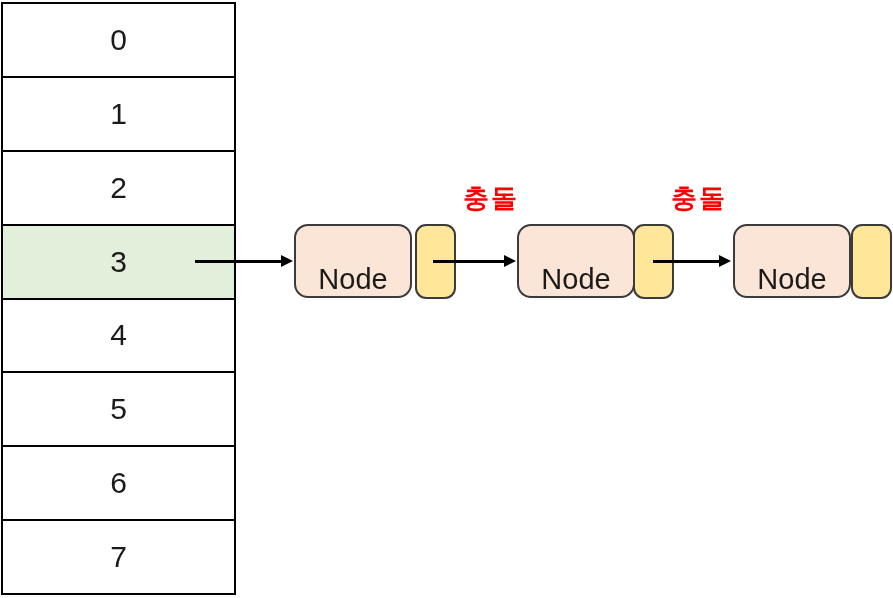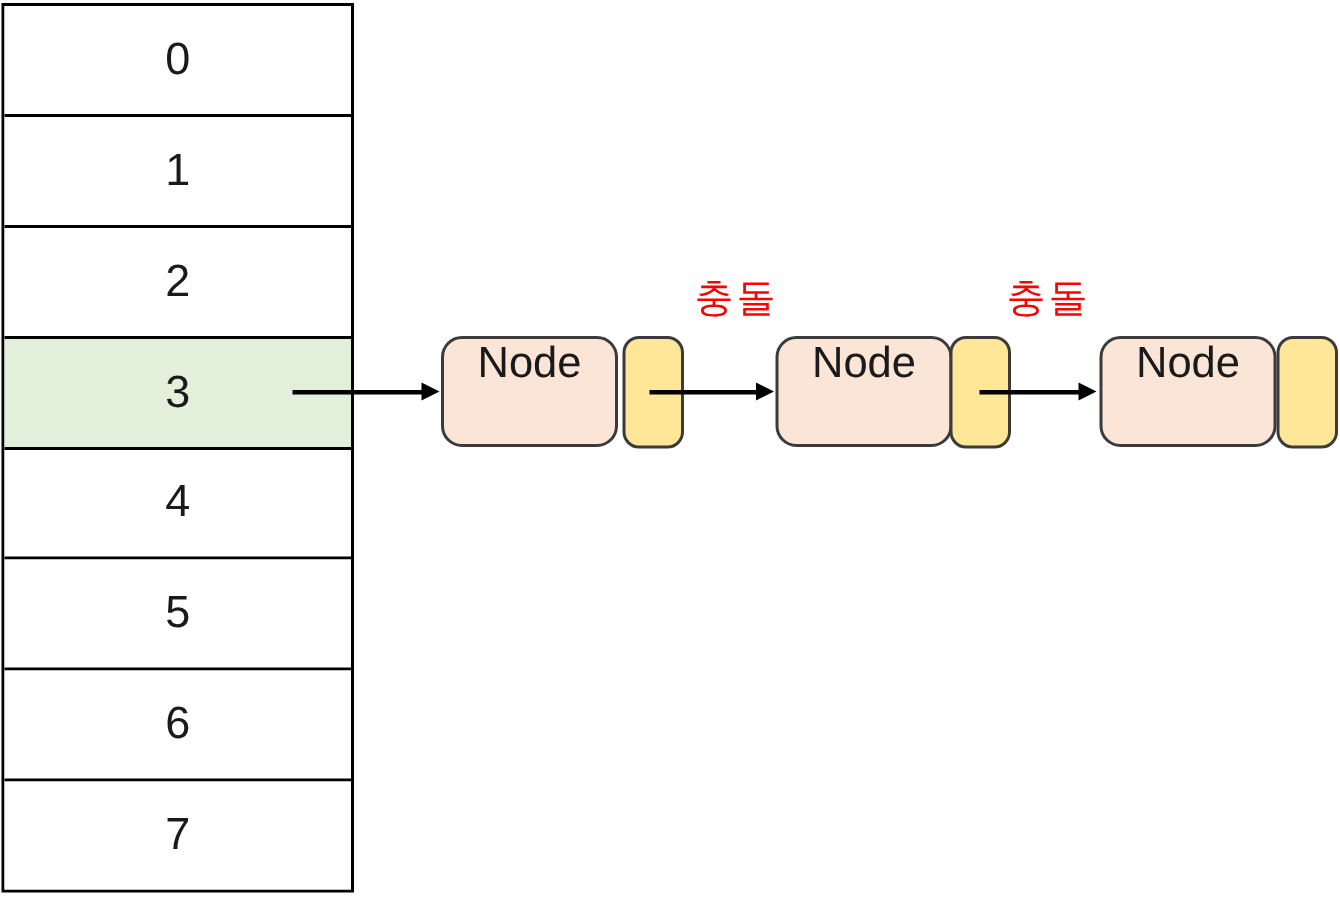--- a/index.html
+++ b/index.html
@@ -47,21 +47,21 @@
   .node-box {
     position: absolute;
     top: 224px;
     width: 118px;
     height: 74px;
     background: #FBE5D6;
     border: 2px solid #3b3b3b;
     border-radius: 14px;
     box-sizing: border-box;
     display: flex;
-    align-items: flex-start;
+    align-items: flex-end;
     justify-content: center;
     font-size: 29px;
     color: #1a1a1a;
   }
   .pointer-box {
     position: absolute;
     top: 224px;
     width: 41px;
     height: 75px;
     background: #FFE699;
@@ -98,21 +98,21 @@
   .arrow-1 { left: 433px; width: 72px; }
   .arrow-2 { left: 653px; width: 67px; }
 
   
   .collision-label {
     position: absolute;
     top: 183px;
     width: 120px;
     text-align: center;
     font-size: 26px;
-    font-weight: normal;
+    font-weight: bold;
     letter-spacing: 2px;
     color: #FF0000;
     line-height: 30px;
   }
   .collision-1 { left: 431px; }
   .collision-2 { left: 639px; }
 </style>
 </head>
 <body>
 

